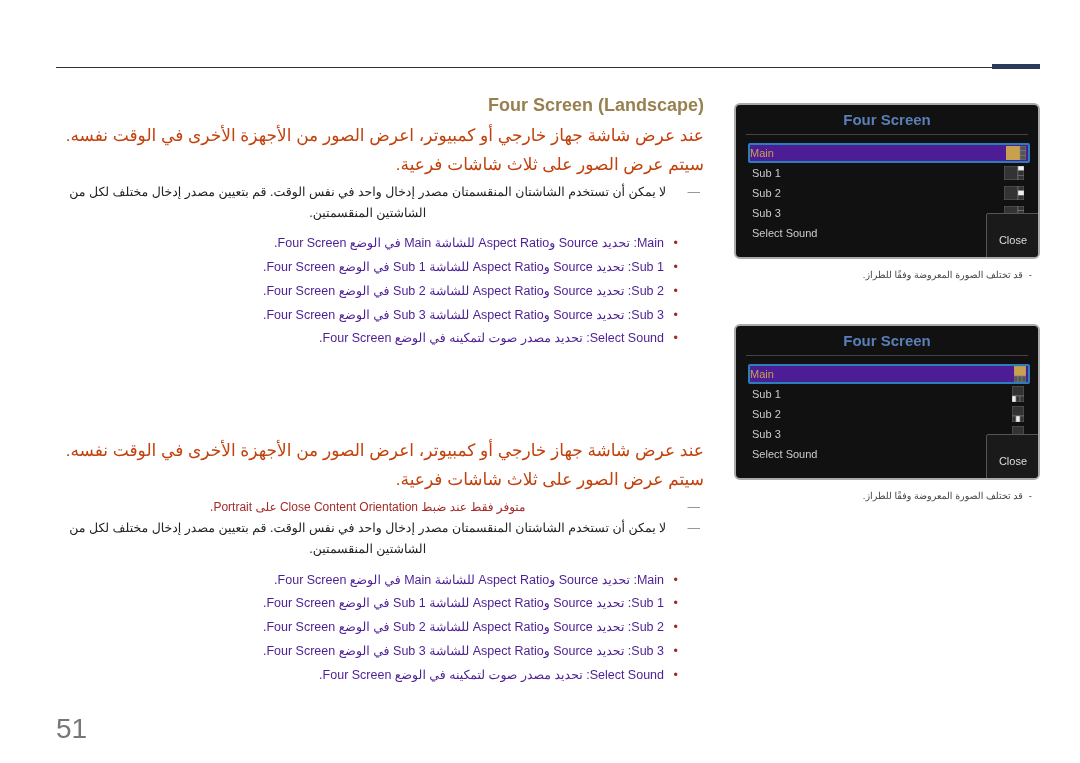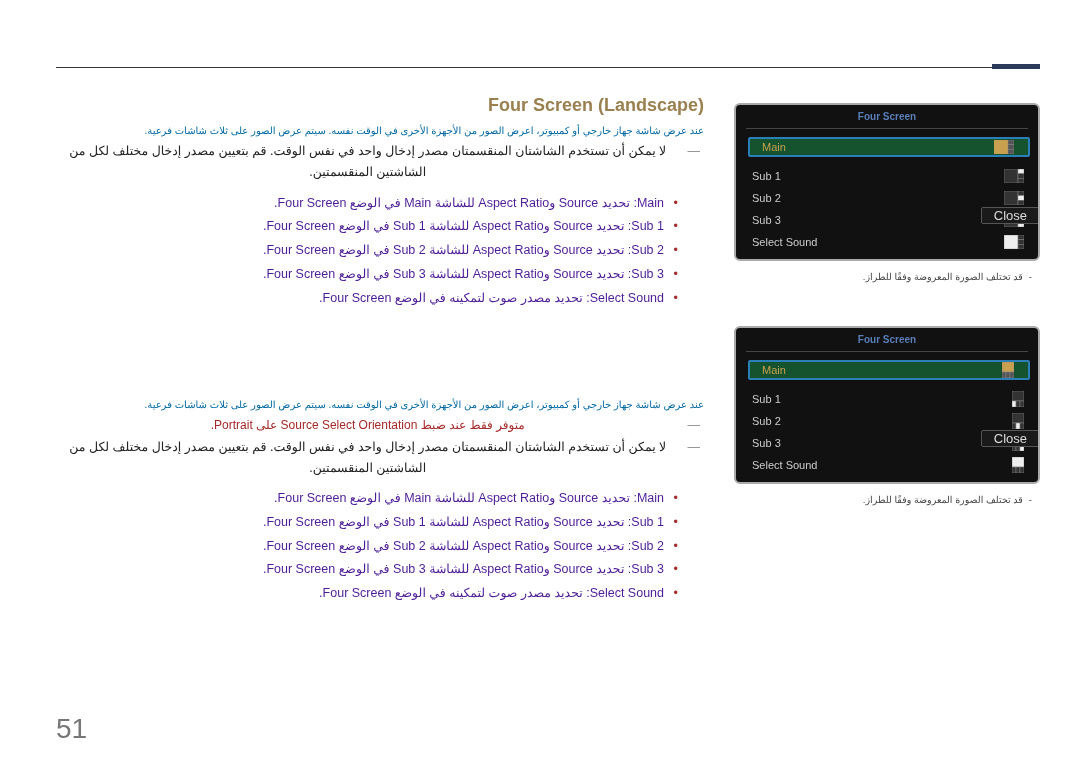--- a/index.html
+++ b/index.html
@@ -56,22 +56,22 @@
   .section { margin-bottom: 30px; }
   .section-title {
     color: #998050;
     font-size: 18px;
     font-weight: 600;
     direction: ltr;
     text-align: right;
     margin-bottom: 6px;
   }
   .para {
-    font-size: 10px;
-    color: #0369a1;
+    font-size: 17px;
+    color: #c2410c;
     line-height: 1.7;
     margin-bottom: 2px;
   }
   .note-line {
     font-size: 12.5px;
     color: #222;
     line-height: 1.7;
     display: flex;
     direction: rtl;
   }
@@ -105,61 +105,61 @@
     border: 2px solid #aaa;
     border-radius: 6px;
     width: 306px;
     padding: 0;
     position: relative;
     overflow: hidden;
     margin-bottom: 10px;
   }
   .panel-title {
     color: #5a7fb8;
-    font-size: 10px;
+    font-size: 15px;
     font-weight: 600;
     text-align: center;
     padding: 6px 0 4px;
   }
   .panel-rule {
     height: 1px;
     background: #444;
     margin: 2px 10px 6px;
   }
   .panel-body { padding: 2px 0px 14px 10px; position: relative; }
   .menu-row {
     display: flex;
     align-items: center;
     justify-content: space-between;
-    padding: 19px 12px 3px 6px;
+    padding: 3px 12px 3px 6px;
     font-size: 11px;
     color: #ccc;
     height: 20px;
   }
   .menu-row.selected {
     border: 2px solid #2a7fb8;
-    background: #14532d;
+    background: #4c1d95;
     color: #c8a050;
     border-radius: 2px;
     margin: 0 8px 0 2px;
-    padding: 1px 12px;
+    padding: 1px 0;
     height: 20px;
   }
   .menu-row.selected .menu-label { color: #c8a050; }
   .menu-label { flex: 1; text-align: left; direction: ltr; }
   .layout-icon { flex: 0 0 auto; margin-right: 2px; }
   .close-btn {
     position: absolute;
     right: -2px;
     top: 72px;
     background: #1a1a1a;
     border: 1px solid #555;
     color: #ddd;
-    font-size: 13px;
-    padding: 0 12px;
+    font-size: 11px;
+    padding: 20px 12px;
     border-radius: 2px 0 0 2px;
   }
   .disclaimer {
     font-size: 9.5px;
     color: #444;
     text-align: right;
     direction: rtl;
     margin-bottom: 44px;
     padding-right: 4px;
     display: flex;
@@ -196,21 +196,21 @@
         <div class="bullet-item">Select Sound: تحديد مصدر صوت لتمكينه في الوضع Four Screen.</div>
       </div>
     </div>
 
     <div style="height:56px"></div>
 
     <div class="section">
       <div class="para">عند عرض شاشة جهاز خارجي أو كمبيوتر، اعرض الصور من الأجهزة الأخرى في الوقت نفسه. سيتم عرض الصور على ثلاث شاشات فرعية.</div>
       <div class="note-line">
         <span class="note-dash">―</span>
-        <span class="note-text portrait-note">متوفر فقط عند ضبط Source Select Orientation على Portrait.</span>
+        <span class="note-text portrait-note">متوفر فقط عند ضبط Close Content Orientation على Portrait.</span>
       </div>
       <div class="note-line">
         <span class="note-dash">―</span>
         <span class="note-text">لا يمكن أن تستخدم الشاشتان المنقسمتان مصدر إدخال واحد في نفس الوقت. قم بتعيين مصدر إدخال مختلف لكل من الشاشتين المنقسمتين.</span>
       </div>
       <div class="bullets">
         <div class="bullet-item">Main: تحديد Source وAspect Ratio للشاشة Main في الوضع Four Screen.</div>
         <div class="bullet-item">Sub 1: تحديد Source وAspect Ratio للشاشة Sub 1 في الوضع Four Screen.</div>
         <div class="bullet-item">Sub 2: تحديد Source وAspect Ratio للشاشة Sub 2 في الوضع Four Screen.</div>
         <div class="bullet-item">Sub 3: تحديد Source وAspect Ratio للشاشة Sub 3 في الوضع Four Screen.</div>

